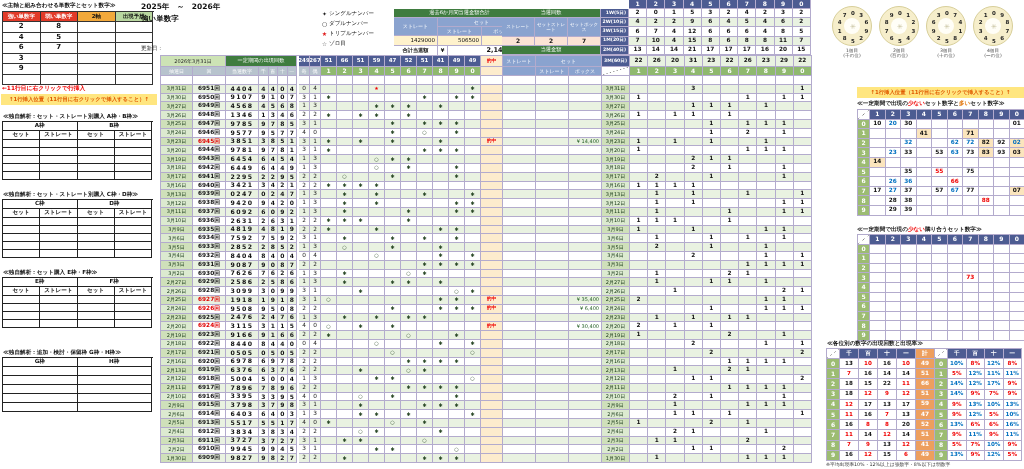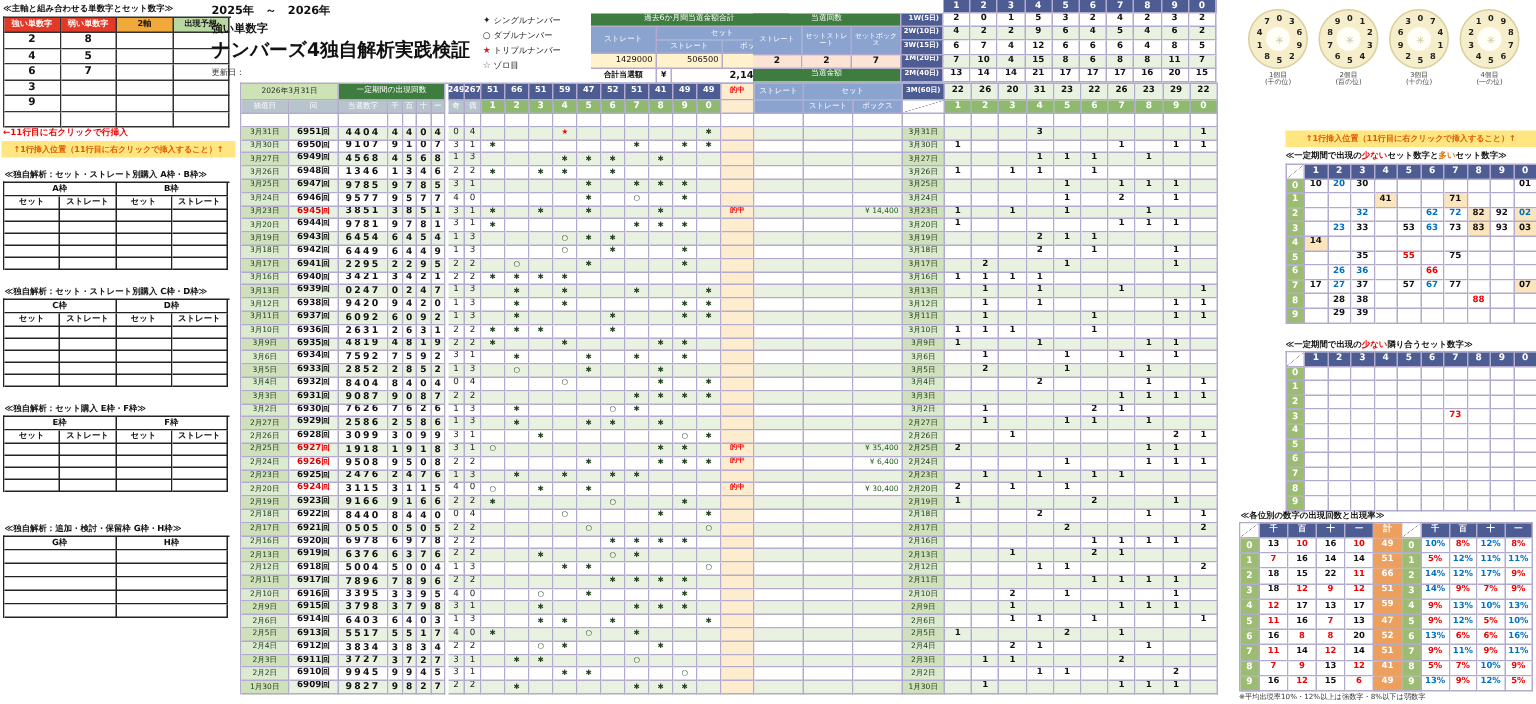--- a/index.html
+++ b/index.html
@@ -292,21 +292,20 @@
         </div>
         <div class="row" style="height: 9px;">
           <div class="fc" style="width: 74.5px; height: 9px;"></div>
           <div class="fc" style="width: 74.5px; height: 9px;"></div>
         </div>
       </div>
     </div>
 
   <div class="abs tb-years" style="left:141px;top:2px">2025年　～　2026年</div>
   <div class="abs tb-author" style="left:141px;top:14px">強い単数字</div>
-  <div class="abs tb-title" style="left:141px;top:25px">ナンバーズ4独自解析実践検証</div>
   <div class="abs tb-upd" style="left:141px;top:45px">更新日：</div>
 
   <div id="legend" class="abs" style="left:320px;top:9px;width:72px;height:42px">
       <div class="lg-item" style="top: 0px; left: 0px;">
         <div class="lg-g" style="color: rgb(34, 34, 34);">✦</div>
         <div class="lg-t">シングルナンバー</div>
       </div>
       <div class="lg-item" style="top: 10px; left: 0px;">
         <div class="lg-g" style="color: rgb(34, 34, 34);">○</div>
         <div class="lg-t">ダブルナンバー</div>

